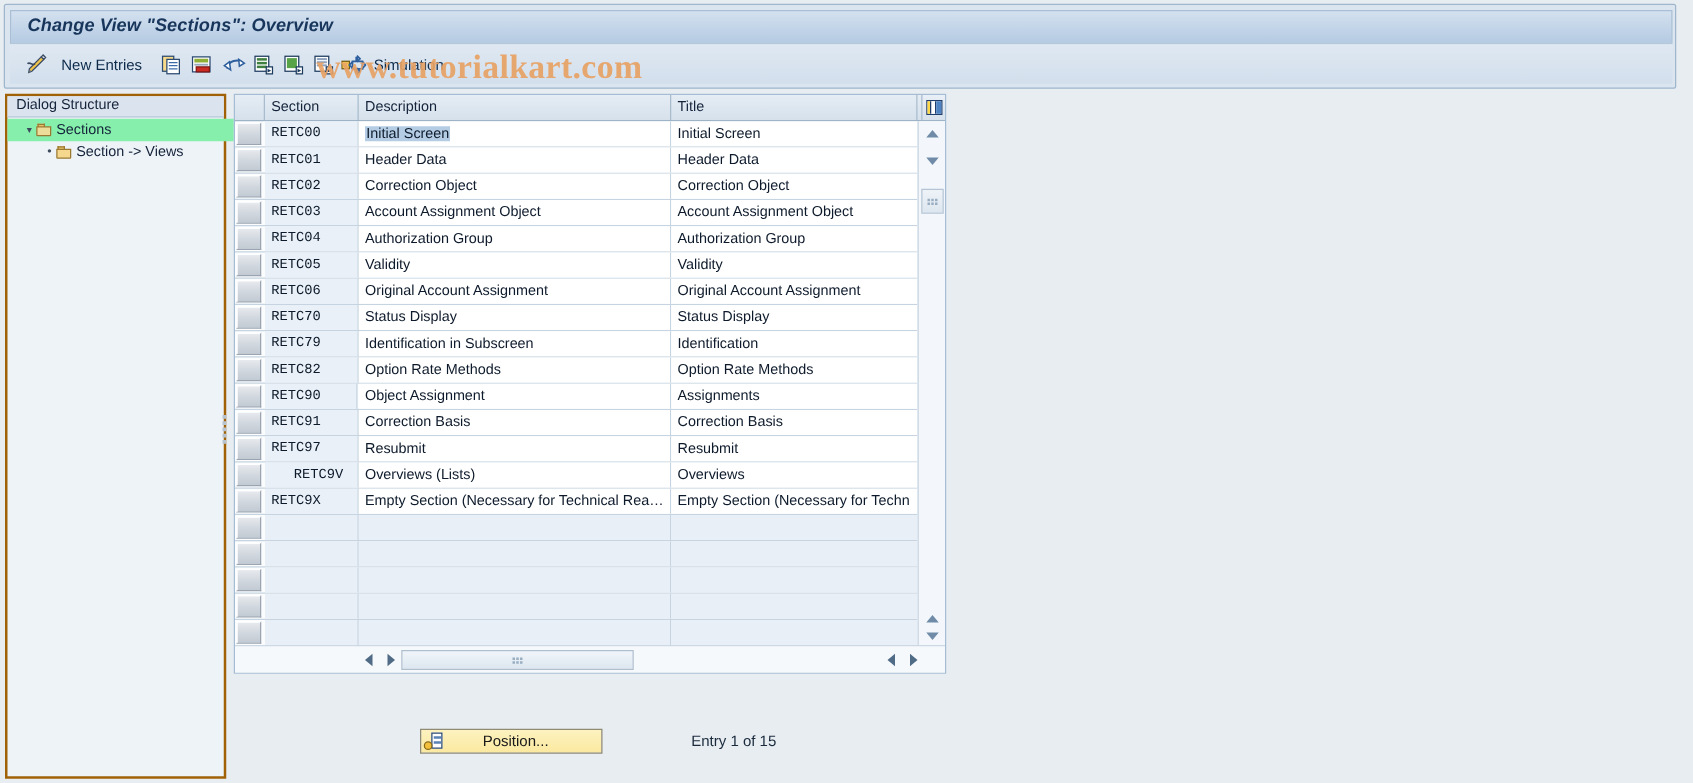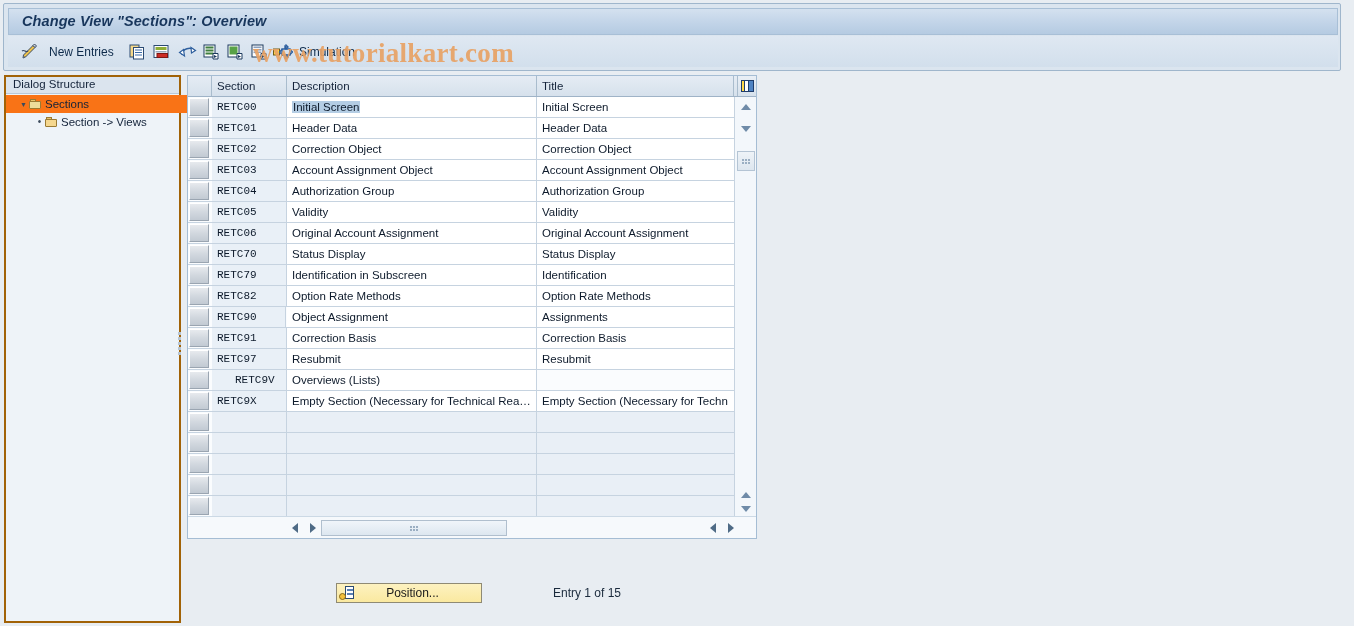--- a/index.html
+++ b/index.html
@@ -45,21 +45,21 @@
   #sidebar{
     position:absolute;left:4px;top:75px;width:177px;height:548px;
     background:#eef3f8;border:2px solid #a16207;box-sizing:border-box;
   }
   #sidebar-head{
     position:absolute;left:0;top:0;width:100%;height:17px;
     background:#dbe4ee;border-bottom:1px solid #b9c9da;
     font-size:11.5px;color:#14233a;padding:1px 0 0 7px;box-sizing:border-box;
   }
   .tree-row{position:absolute;left:0;height:18px;display:flex;align-items:center;font-size:11.5px;color:#14233a;white-space:nowrap;}
-  #tree-row-0{top:18px;width:100%;background:#f97316;}
+  #tree-row-0{top:18px;width:100%;background:#86efac;}
   #tree-row-1{top:36px;width:100%;}
   .tw{width:11px;display:inline-block;text-align:center;font-size:7px;color:#3b4a5c;}
   .folder{width:13px;height:11px;display:inline-block;position:relative;margin-right:3px;}
   .folder i{position:absolute;left:0;top:2px;width:12px;height:8px;background:#f5d78e;border:1px solid #9a7a33;box-sizing:border-box;border-radius:0 0 1px 1px;}
   .folder b{position:absolute;left:1px;top:0px;width:6px;height:3px;background:#e8c26a;border:1px solid #9a7a33;border-bottom:none;box-sizing:border-box;}
   .folder.open i{background:#eddc9a;}
   .dot{width:11px;display:inline-block;text-align:center;font-size:10px;color:#3b4a5c;line-height:8px;}
 
   
   #splitter{position:absolute;left:178px;top:330px;width:5px;height:38px;}
@@ -374,20 +374,21 @@
       <div class="row" style="top: 252px;">
         <div class="selbtn"></div>
         <div class="cell c-key" style="left: 24px; width: 75px;">RETC97</div>
         <div class="cell c-desc" style="left: 99px; width: 250px;">Resubmit</div>
         <div class="cell c-title" style="left: 349px; width: 197px;">Resubmit</div>
       </div>
       <div class="row" style="top: 273px;">
         <div class="selbtn"></div>
         <div class="cell c-key" style="left: 24px; width: 75px; padding-left: 23px;">RETC9V</div>
         <div class="cell c-desc" style="left: 99px; width: 250px;">Overviews (Lists)</div>
+        <div class="cell c-title" style="left: 349px; width: 197px;">Overviews</div>
       </div>
       <div class="row" style="top: 294px;">
         <div class="selbtn"></div>
         <div class="cell c-key" style="left: 24px; width: 75px;">RETC9X</div>
         <div class="cell c-desc" style="left: 99px; width: 250px;">Empty Section (Necessary for Technical Rea…</div>
         <div class="cell c-title" style="left: 349px; width: 197px;">Empty Section (Necessary for Techn</div>
       </div>
       <div class="row empty" style="top: 315px;">
         <div class="selbtn"></div>
         <div class="cell c-key" style="left: 24px; width: 75px;"></div>

